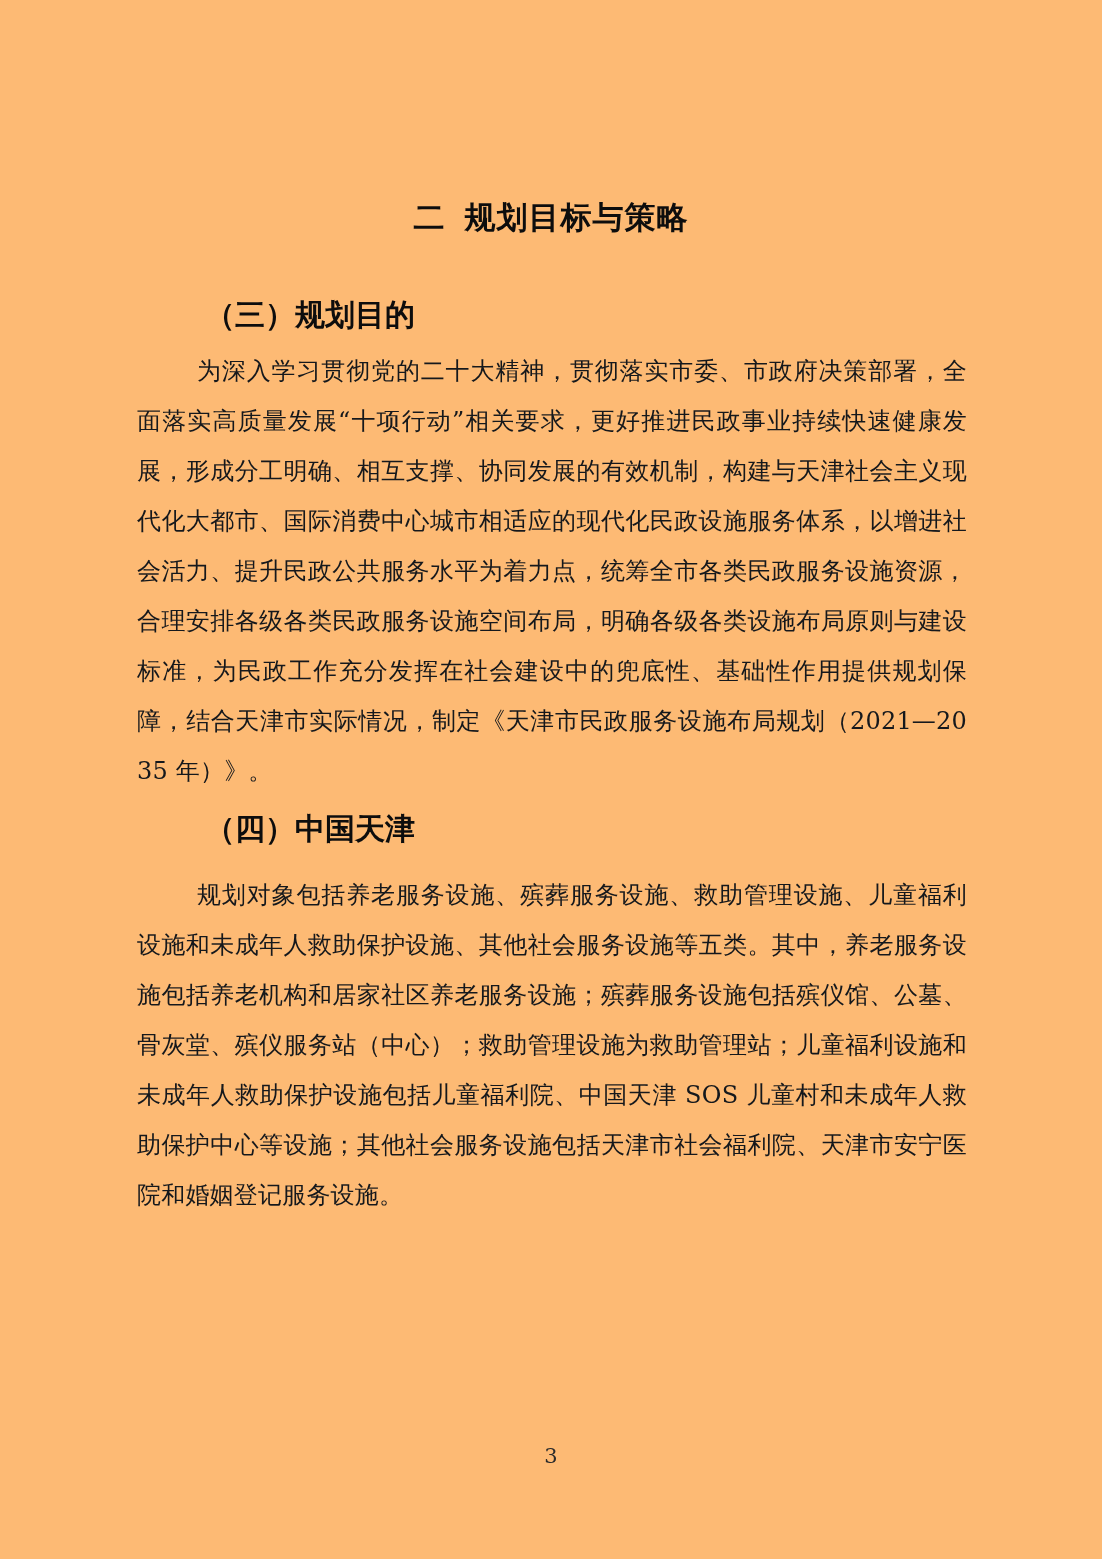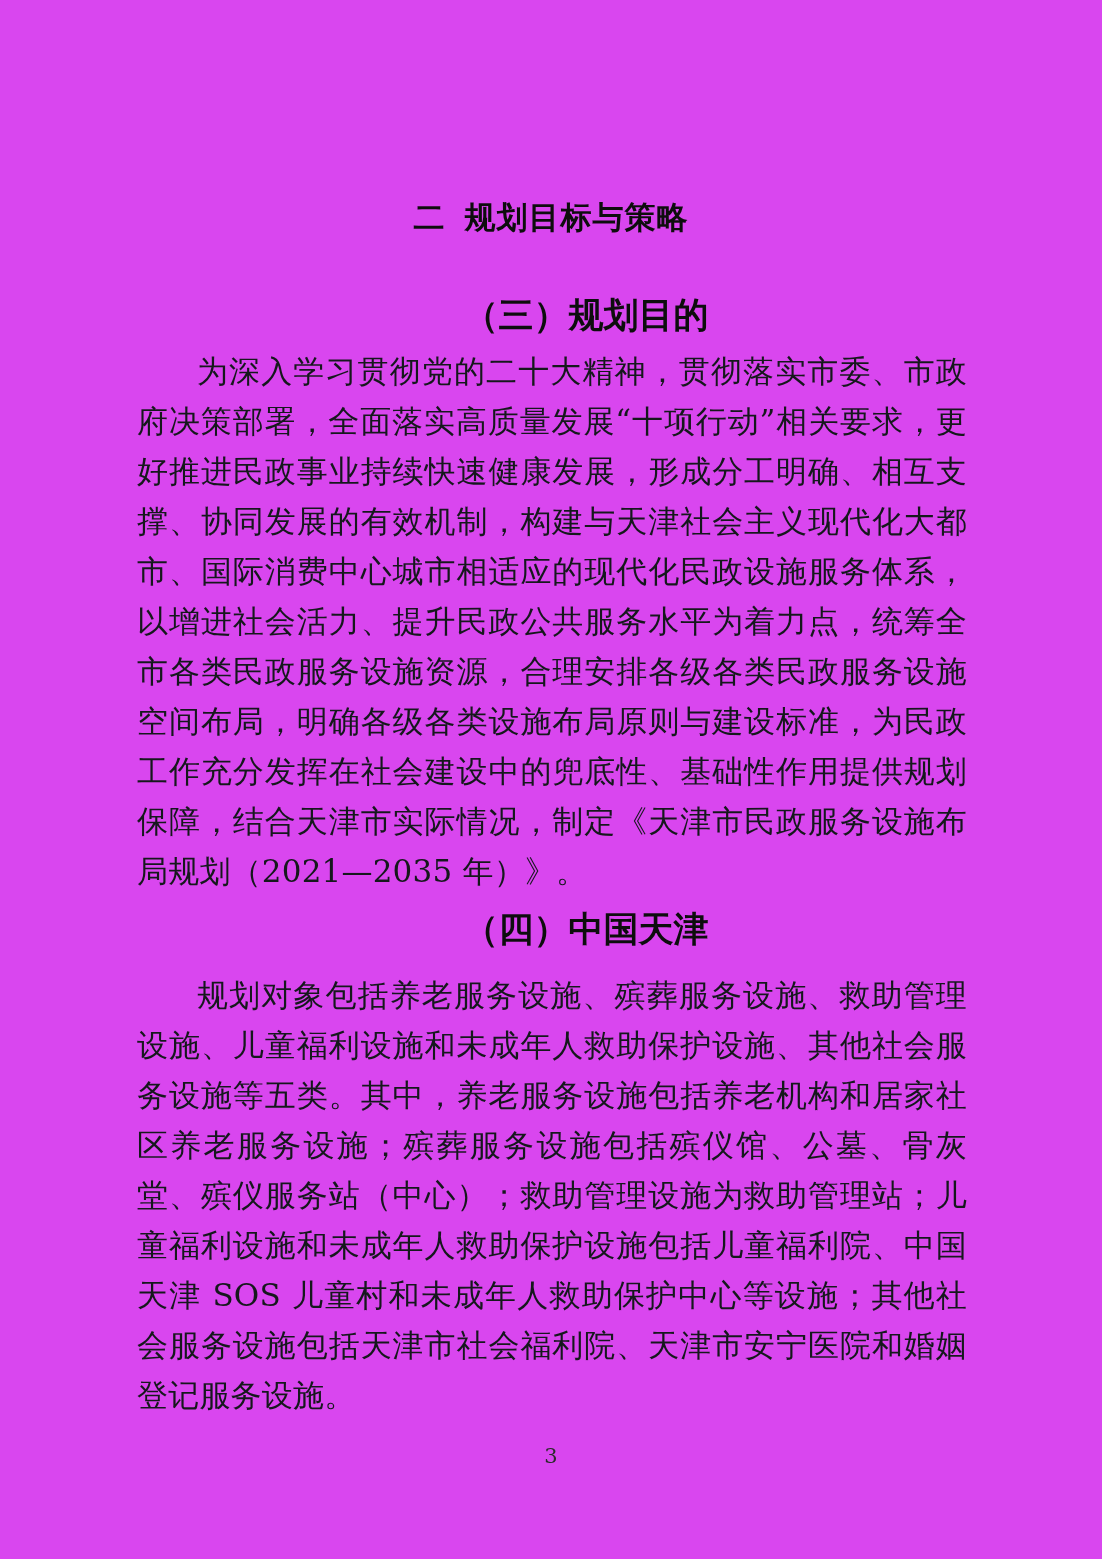--- a/index.html
+++ b/index.html
@@ -15,21 +15,21 @@
     color: #1a1a1a;
     overflow: hidden;
   }
 
   .page {
     position: absolute;
     left: 0;
     top: 0;
     width: 1102px;
     height: 1559px;
-    background: #d946ef;
+    background: #fdba74;
   }
 
   
   .doc-title {
     position: absolute;
     left: 0;
     top: 196px;
     width: 1102px;
     text-align: center;
     font-family: "Liberation Sans", "DejaVu Sans", sans-serif;
@@ -45,36 +45,35 @@
   .content {
     position: absolute;
     left: 137px;
     top: 290px;
     width: 830px;
   }
 
   .section-heading {
     font-family: "Liberation Sans", "DejaVu Sans", sans-serif;
     font-weight: 700;
-    font-size: 35px;
+    font-size: 30px;
     line-height: 50px;
     color: #0d0d0d;
     text-indent: 68px;
     margin: 0;
     padding: 0;
-    text-align: center;
   }
 
   .section-heading.second {
     margin-top: 8px;
   }
 
   .body-par {
     font-family: "DejaVu Serif", "Liberation Serif", serif;
-    font-size: 31px;
+    font-size: 24px;
     line-height: 50px;
     color: #15181c;
     margin: 0;
     padding: 0;
     text-align: justify;
     text-justify: inter-character;
     text-indent: 60px;
     letter-spacing: 0.2px;
     word-break: break-all;
   }

